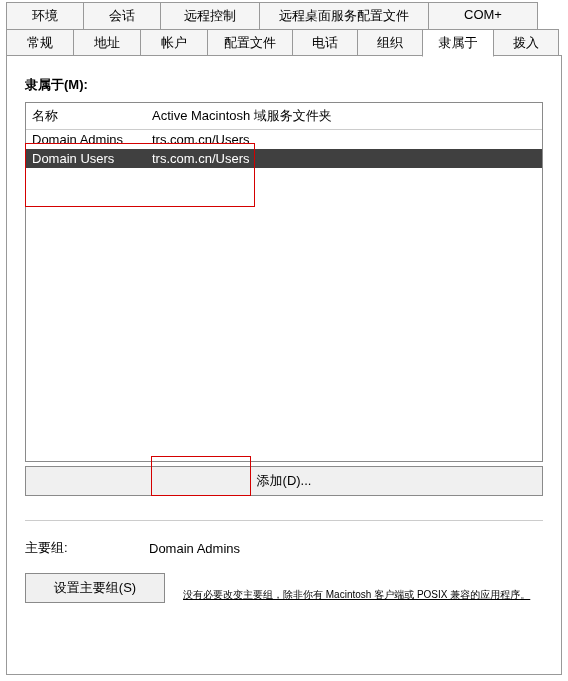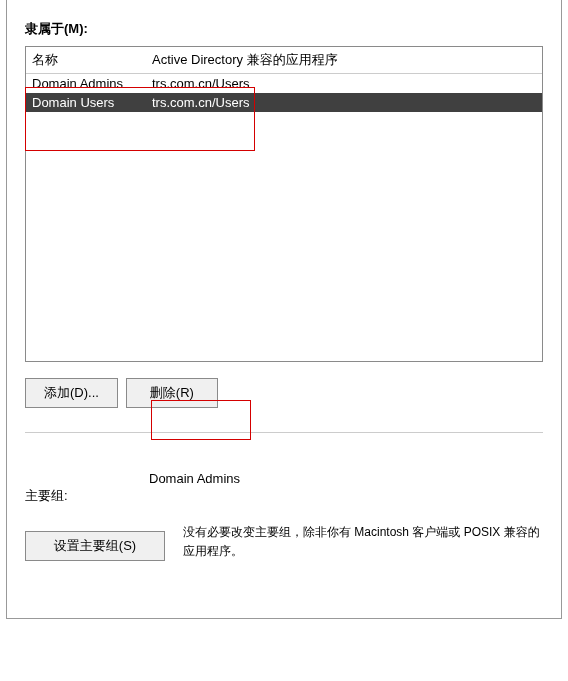--- a/index.html
+++ b/index.html
@@ -60,21 +60,21 @@
       top: -1px;
       background: #fff;
     }
     .section-label {
       font-size: 13px;
       margin-bottom: 8px;
       font-weight: bold;
     }
     .list-box {
       border: 1px solid #8a8a8a;
-      height: 316px;
+      height: 360px;
       background: #fff;
       position: relative;
     }
     .list-header {
       display: flex;
       border-bottom: 1px solid #ccc;
       padding: 4px 6px;
       font-size: 13px;
     }
     .col-name { width: 120px; }
@@ -91,23 +91,24 @@
     .highlight-box-1 {
       position: absolute;
       border: 1px solid #d40000;
       left: -1px;
       top: 40px;
       width: 230px;
       height: 64px;
       pointer-events: none;
     }
     .button-row {
-      margin-top: 16px;
+      margin-top: 4px;
       display: flex;
       gap: 8px;
+      flex-direction: column;
     }
     .btn {
       border: 1px solid #8a8a8a;
       background: #f0f0f0;
       padding: 5px 18px;
       font-size: 13px;
       font-family: inherit;
       cursor: pointer;
       min-width: 92px;
     }
@@ -123,63 +124,79 @@
     .divider {
       border: none;
       border-top: 1px solid #ccc;
       margin: 24px 0 18px 0;
     }
     .primary-group-row {
       display: flex;
       align-items: center;
       margin-bottom: 16px;
     }
-    .pg-label { width: 124px; margin-top: 36px; }
+    .pg-label { width: 124px; }
     .pg-value { }
     .pg-action-row {
       display: flex;
       align-items: flex-end;
       gap: 18px;
     }
     .pg-desc {
       flex: 1;
-      font-size: 12px;
+      font-size: 10px;
       line-height: 1.6;
       padding-top: 2px;
+      text-decoration: underline;
     }
   </style>
 </head>
 <body>
 
 <div class="dialog">
 
+  <div class="tab-strip">
+    <div class="tab row1 tab-env">环境</div>
+    <div class="tab row1 tab-session">会话</div>
+    <div class="tab row1 tab-remote">远程控制</div>
+    <div class="tab row1 tab-rds">远程桌面服务配置文件</div>
+    <div class="tab row1 tab-com">COM+</div>
+
+    <div class="tab row2">常规</div>
+    <div class="tab row2">地址</div>
+    <div class="tab row2">帐户</div>
+    <div class="tab row2 tab-config">配置文件</div>
+    <div class="tab row2 tab-phone">电话</div>
+    <div class="tab row2 tab-org">组织</div>
+    <div class="tab row2 tab-member active">隶属于</div>
+    <div class="tab row2 tab-dial">拨入</div>
+  </div>
 
   <div class="tab-panel">
 
     <div class="section-label">隶属于(M):</div>
 
     <div class="list-box">
       <div class="list-header">
         <div class="col-name">名称</div>
-        <div class="col-folder">Active Directory 兼容的应用程序</div>
+        <div class="col-folder">Active Macintosh 域服务文件夹</div>
       </div>
       <div class="list-row">
         <div class="col-name">Domain Admins</div>
         <div class="col-folder">trs.com.cn/Users</div>
       </div>
       <div class="list-row selected">
         <div class="col-name">Domain Users</div>
         <div class="col-folder">trs.com.cn/Users</div>
       </div>
       <div class="highlight-box-1"></div>
     </div>
 
     <div class="button-row">
       <button class="btn">添加(D)...</button>
-      <button class="btn">删除(R)</button>
     </div>
 
     <div class="highlight-box-2"></div>
 
     <hr class="divider">
 
     <div class="primary-group-row">
       <div class="pg-label">主要组:</div>
       <div class="pg-value">Domain Admins</div>
     </div>

